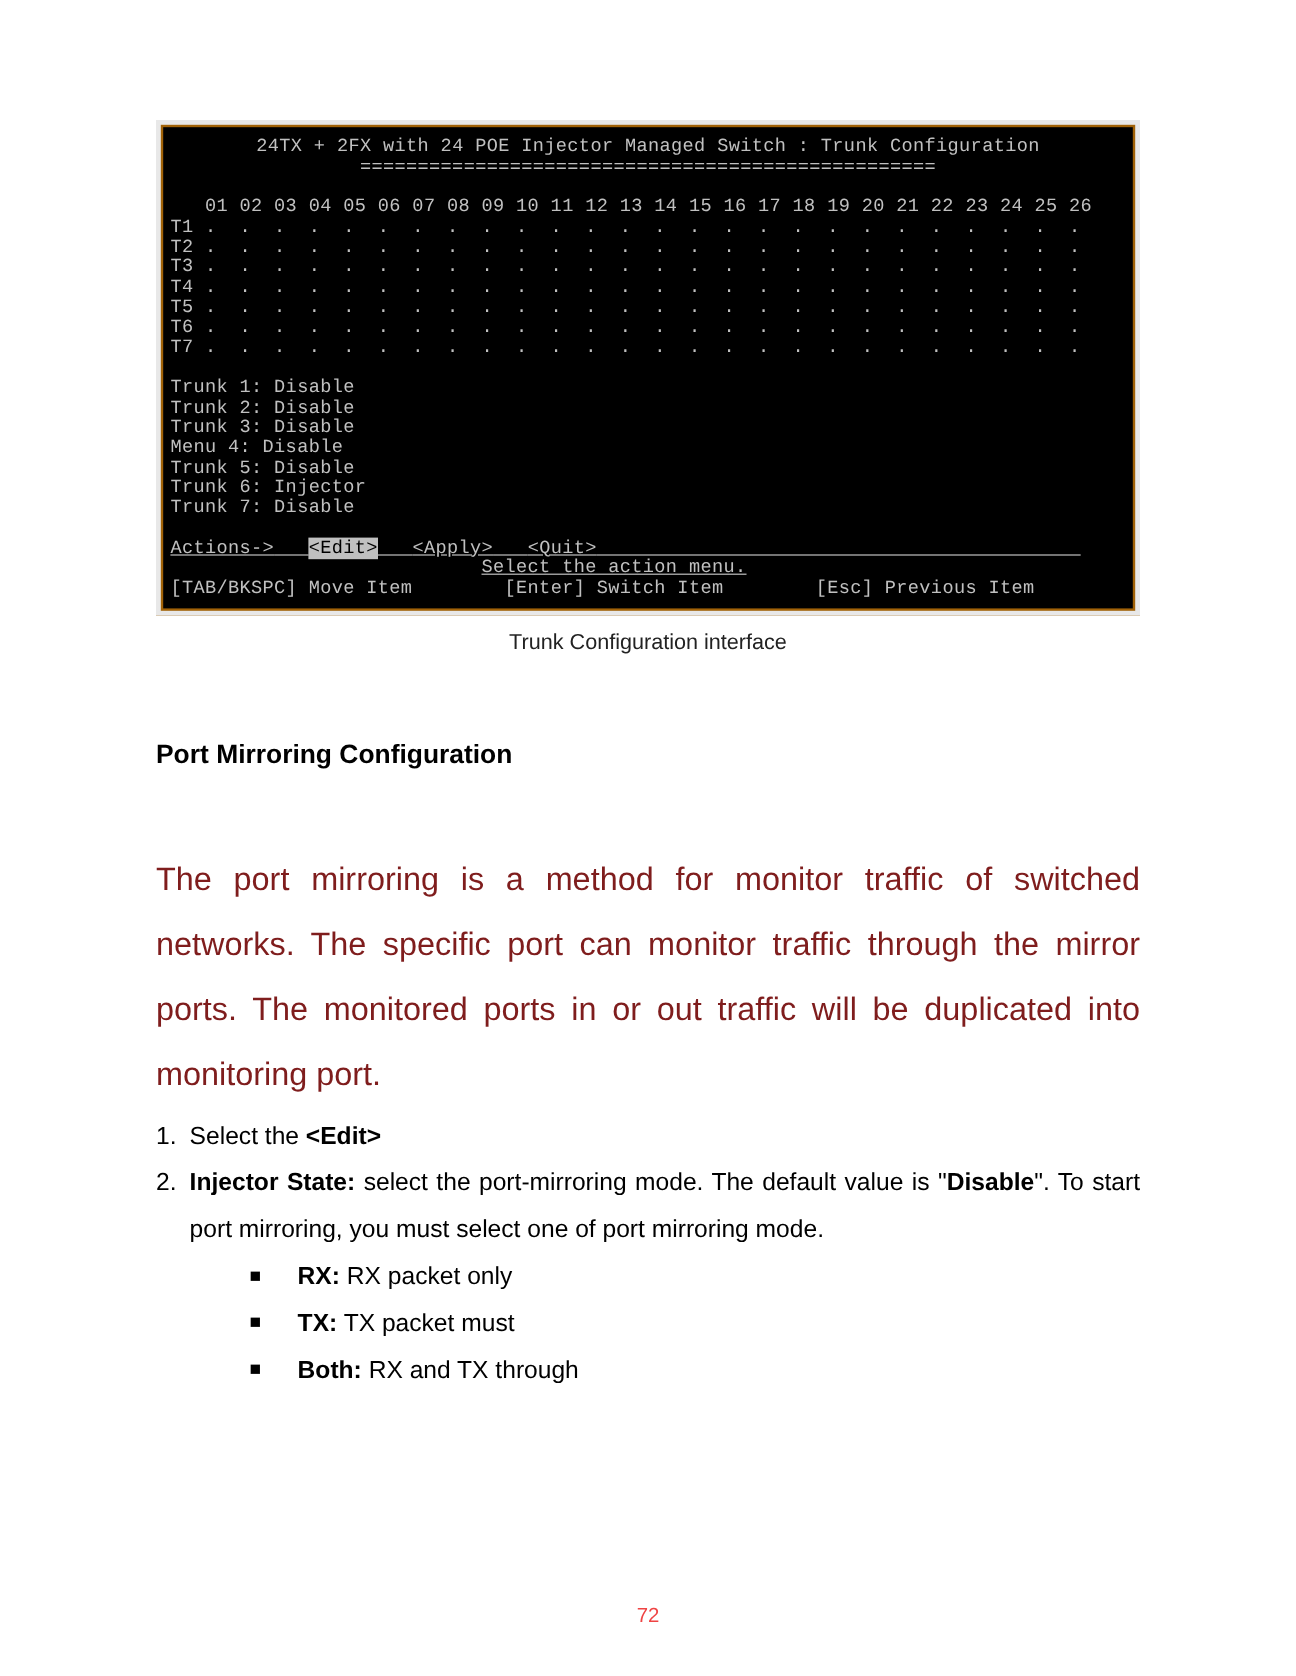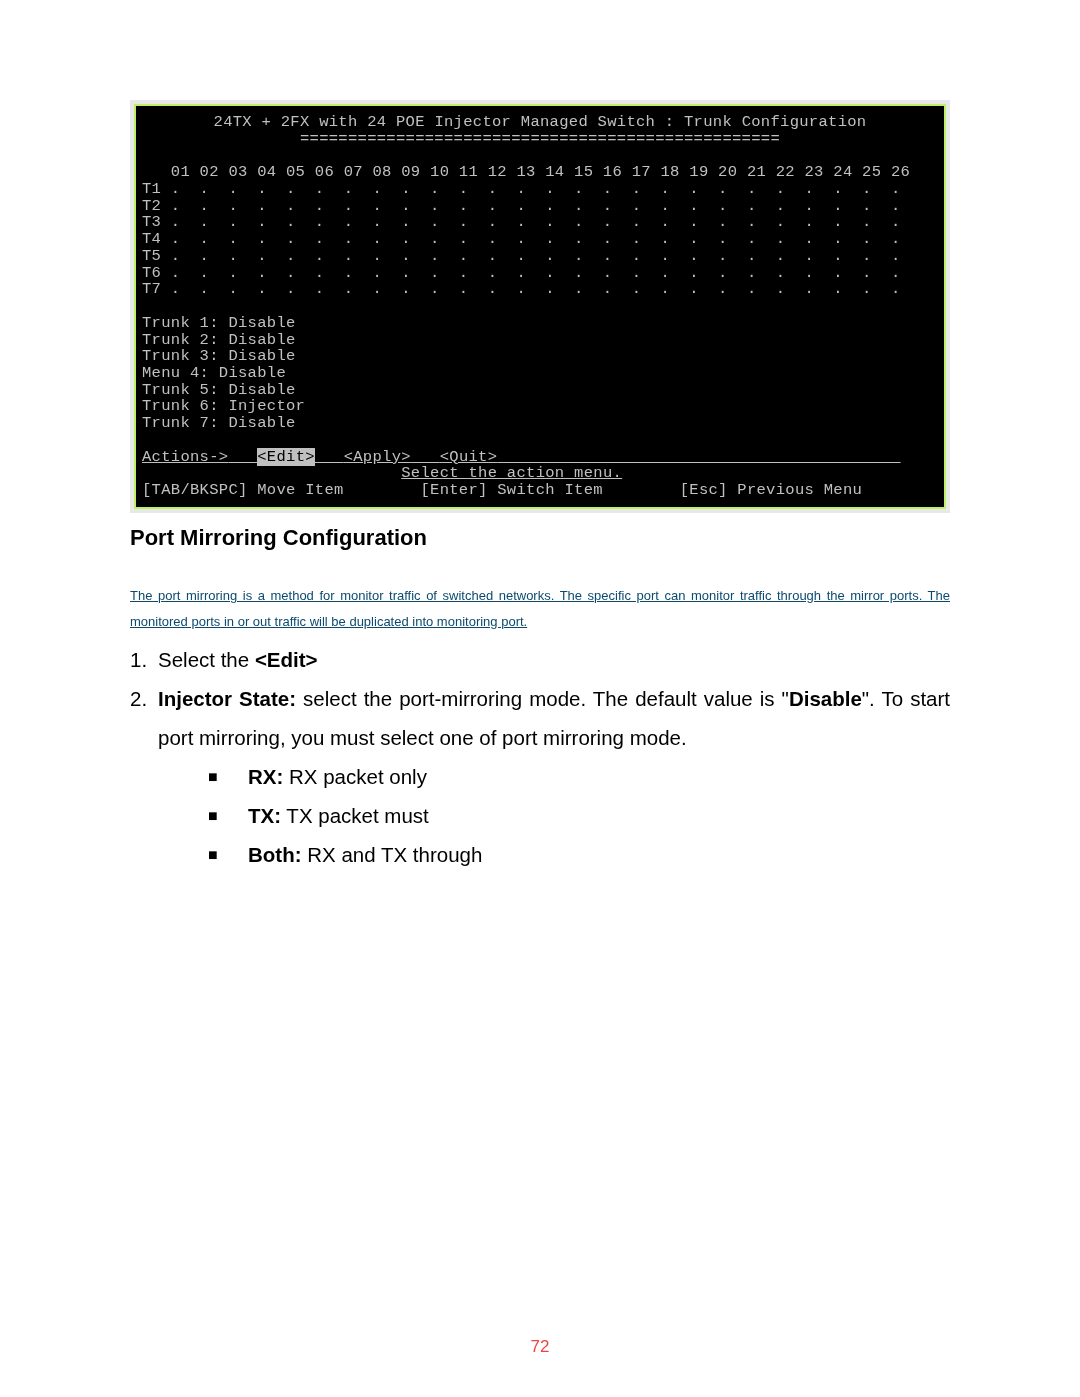--- a/index.html
+++ b/index.html
@@ -12,21 +12,21 @@
       font-family: Arial, Helvetica, sans-serif;
       width: 1080px;
       height: 1397px;
       position: relative;
     }
     .page {
       padding: 100px 130px 40px 130px;
     }
     .terminal-wrapper {
       border: 4px solid #e8e8e8;
-      background: #bef264;
+      background: #a16207;
       padding: 2px;
       margin-bottom: 12px;
     }
     .terminal {
       background: #000000;
       color: #c0c0c0;
       font-family: "Courier New", monospace;
       font-size: 15.5px;
       line-height: 1.08;
       padding: 8px 6px;
@@ -48,29 +48,28 @@
       text-align: center;
       font-size: 18px;
       color: #222;
       margin-top: 10px;
       margin-bottom: 70px;
     }
     .section-heading {
       font-weight: bold;
       font-size: 22px;
       color: #000;
-      margin-bottom: 32px;
+      margin-bottom: 64px;
     }
     .body-text {
-      font-size: 13px;
-      color: #0c4a6e;
+      font-size: 27px;
+      color: #7f1d1d;
       line-height: 2.0;
       text-align: justify;
       margin-bottom: 6px;
-      text-decoration: underline;
     }
     .ol {
       list-style: none;
       font-size: 20.5px;
       color: #000;
       line-height: 1.9;
     }
     .ol > li {
       padding-left: 28px;
       position: relative;
@@ -129,23 +128,24 @@
 <span>Trunk 1: Disable</span>
 <span>Trunk 2: Disable</span>
 <span>Trunk 3: Disable</span>
 <span>Menu 4: Disable</span>
 <span>Trunk 5: Disable</span>
 <span>Trunk 6: Injector</span>
 <span>Trunk 7: Disable</span>
 
 <span class="underline">Actions-&gt;</span><span class="underline">   </span><span class="highlight">&lt;Edit&gt;</span><span class="underline">   </span><span class="underline">&lt;Apply&gt;</span><span class="underline">   </span><span class="underline">&lt;Quit&gt;</span><span class="underline">                                          </span>
                            <span class="underline">Select the action menu.</span>
-<span>[TAB/BKSPC] Move Item</span>        <span>[Enter] Switch Item</span>        <span>[Esc] Previous Menu</span></div>
+<span>[TAB/BKSPC] Move Item</span>        <span>[Enter] Switch Item</span>        <span>[Esc] Previous Item</span></div>
   </div>
 
+  <div class="caption">Trunk Configuration interface</div>
 
   <div class="section-heading">Port Mirroring Configuration</div>
 
   <div class="body-text">The port mirroring is a method for monitor traffic of switched networks. The specific port can monitor traffic through the mirror ports. The monitored ports in or out traffic will be duplicated into monitoring port.</div>
 
   <ol class="ol">
     <li>
       <span class="num">1.</span>
       <span>Select the </span><span class="bold">&lt;Edit&gt;</span>
     </li>

